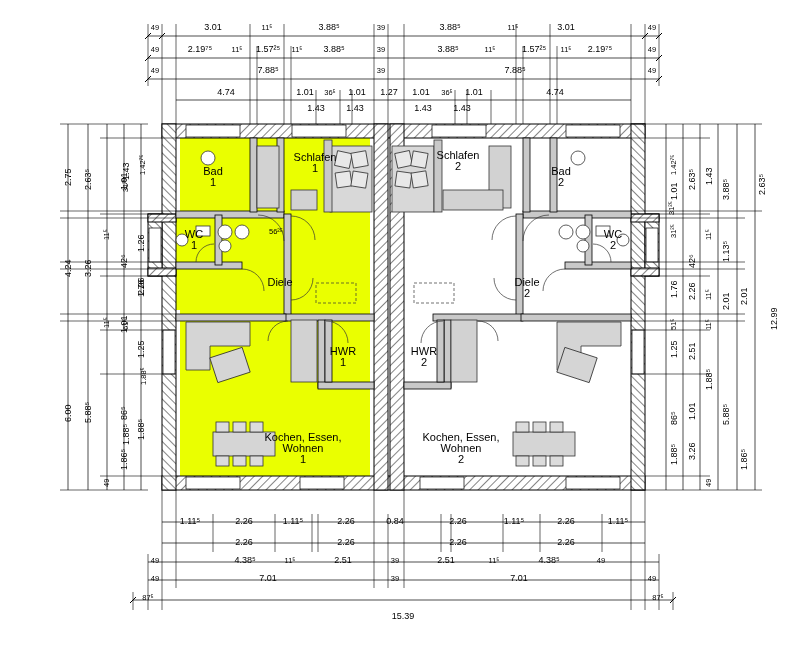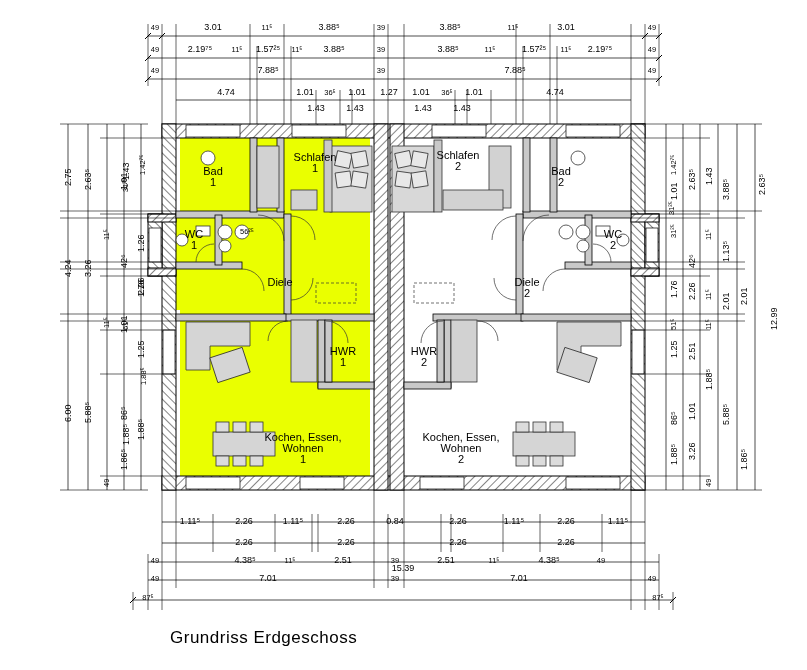--- a/index.html
+++ b/index.html
@@ -379,21 +379,21 @@
   <div class="lbl c" style="left:549px;top:556px">4.38⁵</div>
   <div class="lbl sm c" style="left:601px;top:557px">49</div>
 
   <div class="lbl sm c" style="left:155px;top:575px">49</div>
   <div class="lbl c" style="left:268px;top:574px">7.01</div>
   <div class="lbl sm c" style="left:395px;top:575px">39</div>
   <div class="lbl c" style="left:519px;top:574px">7.01</div>
   <div class="lbl sm c" style="left:652px;top:575px">49</div>
 
   <div class="lbl sm c" style="left:148px;top:594px">87⁵</div>
-  <div class="lbl c" style="left:403px;top:564px">15.39</div>
+  <div class="lbl c" style="left:403px;top:612px">15.39</div>
   <div class="lbl sm c" style="left:658px;top:594px">87⁵</div>
 
   <div class="lbl vert" style="left:64px;top:186px;transform:rotate(-90deg)">2.75</div>
   <div class="lbl vert" style="left:64px;top:277px;transform:rotate(-90deg)">4.24</div>
   <div class="lbl vert" style="left:64px;top:422px;transform:rotate(-90deg)">6.00</div>
 
   <div class="lbl vert" style="left:84px;top:190px;transform:rotate(-90deg)">2.63⁵</div>
   <div class="lbl vert" style="left:84px;top:277px;transform:rotate(-90deg)">3.26</div>
   <div class="lbl vert" style="left:84px;top:423px;transform:rotate(-90deg)">5.88⁵</div>
 
@@ -500,17 +500,16 @@
     <span>Kochen, Essen,</span><br>
     <span>Wohnen</span><br>
     <span>1</span>
   </div>
   <div class="roomlbl" style="left:461px;top:432px">
     <span>Kochen, Essen,</span><br>
     <span>Wohnen</span><br>
     <span>2</span>
   </div>
 
-  <div class="lbl sm" style="left:240px;top:228px">56²⁵</div>
-
-  <div class="title" style="left:170px;top:628px">Grundriss Erdgeschoss</div>
+  <div class="lbl sm" style="left:269px;top:228px">56²⁵</div>
+
 
 </div>
 
 </body></html>

